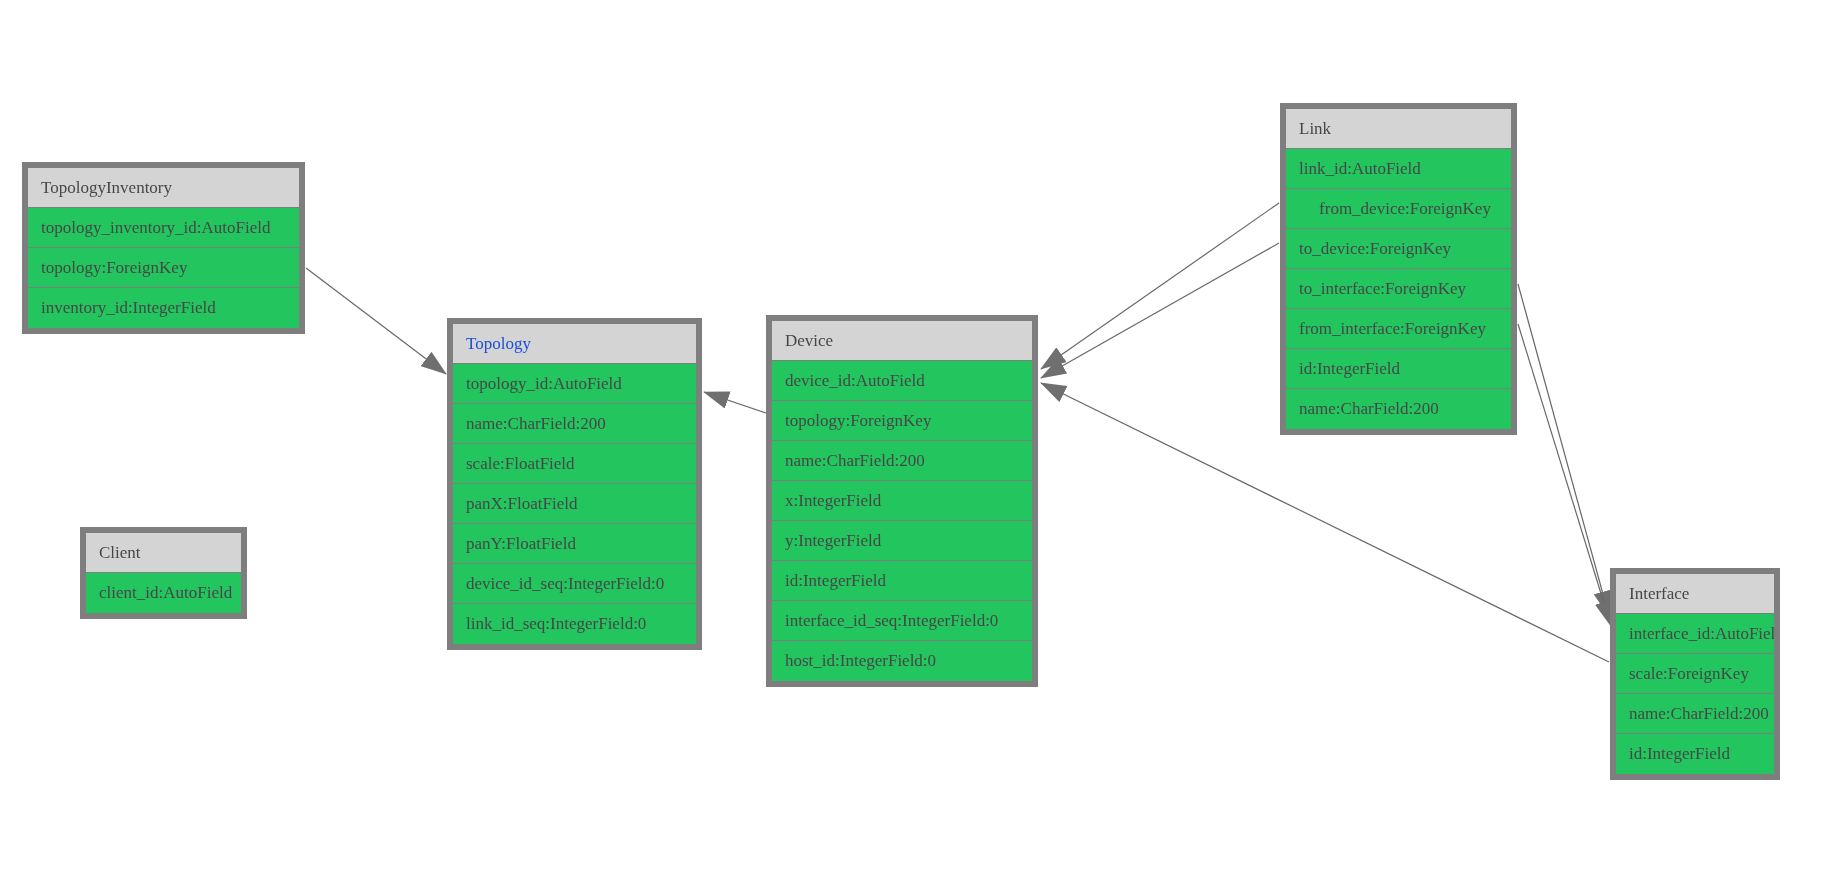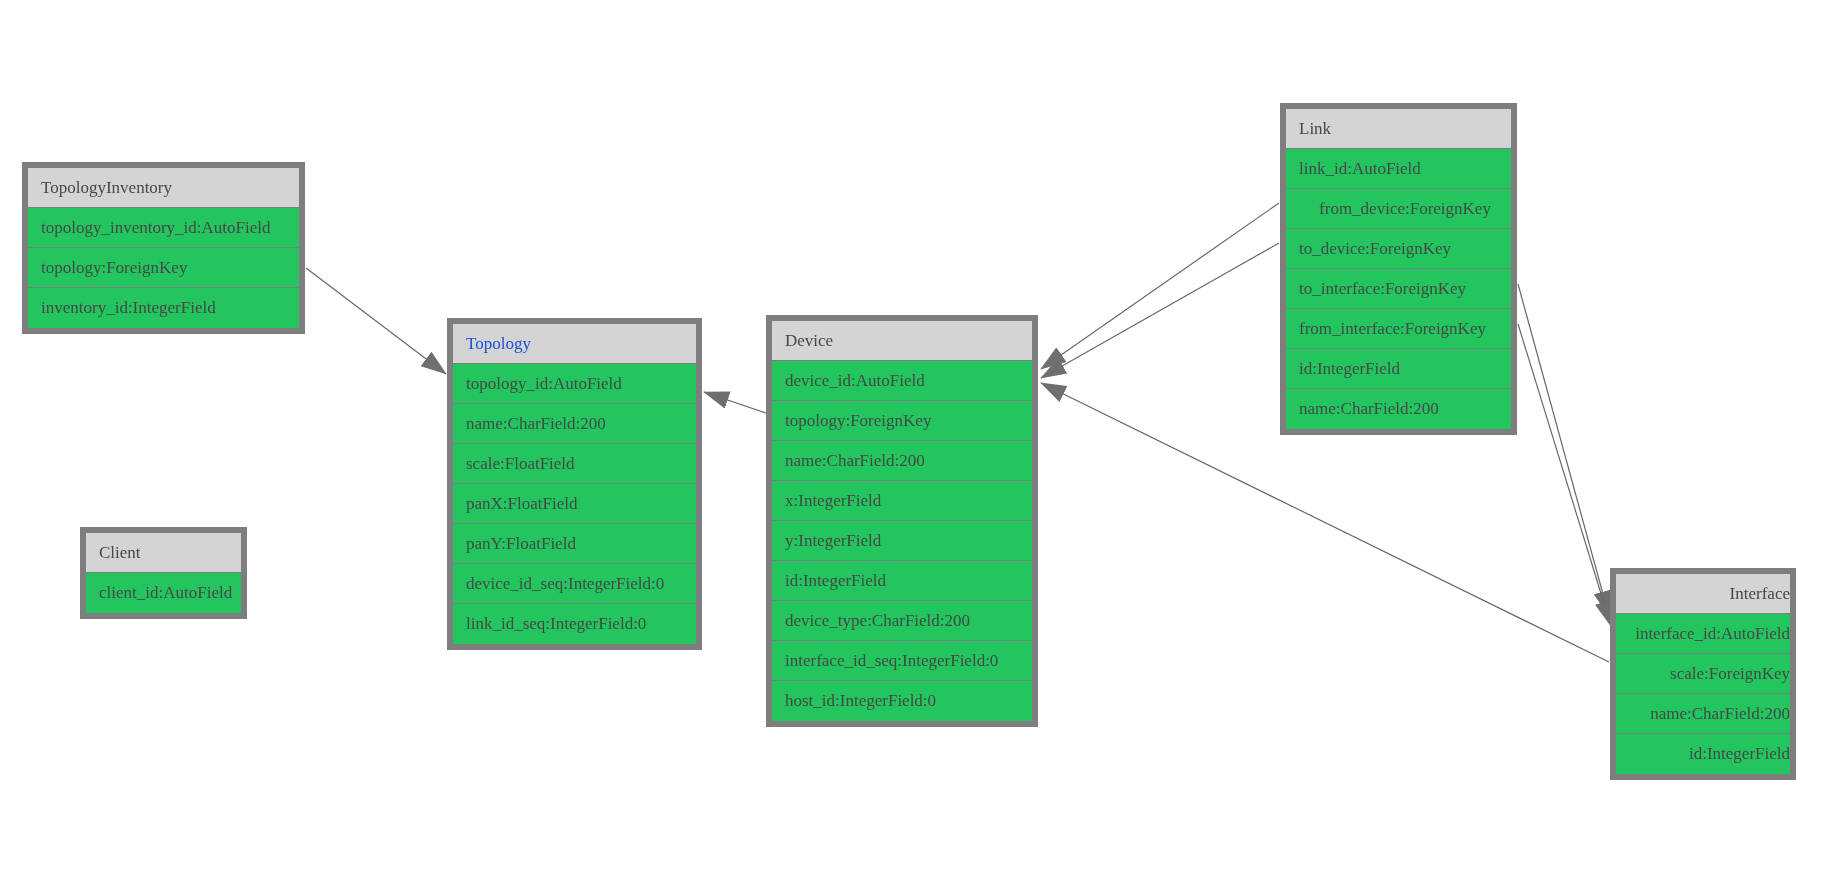--- a/index.html
+++ b/index.html
@@ -95,34 +95,33 @@
       <div class="field-row" style="color: rgb(71, 71, 71); border-color: rgb(126, 126, 126);">client_id:AutoField</div>
     </div>
     <div class="entity" style="left: 766px; top: 315px; width: 272px; border-color: rgb(126, 126, 126);">
       <div class="entity-header" style="background: rgb(212, 212, 212); color: rgb(71, 71, 71); border-color: rgb(126, 126, 126);">Device</div>
       <div class="field-row" style="color: rgb(71, 71, 71); border-color: rgb(126, 126, 126);">device_id:AutoField</div>
       <div class="field-row" style="color: rgb(71, 71, 71); border-color: rgb(126, 126, 126);">topology:ForeignKey</div>
       <div class="field-row" style="color: rgb(71, 71, 71); border-color: rgb(126, 126, 126);">name:CharField:200</div>
       <div class="field-row" style="color: rgb(71, 71, 71); border-color: rgb(126, 126, 126);">x:IntegerField</div>
       <div class="field-row" style="color: rgb(71, 71, 71); border-color: rgb(126, 126, 126);">y:IntegerField</div>
       <div class="field-row" style="color: rgb(71, 71, 71); border-color: rgb(126, 126, 126);">id:IntegerField</div>
-      <div class="field-row" style="color: rgb(71, 71, 71); border-color: rgb(126, 126, 126);">device_type:CharField:200</div>
       <div class="field-row" style="color: rgb(71, 71, 71); border-color: rgb(126, 126, 126);">interface_id_seq:IntegerField:0</div>
       <div class="field-row" style="color: rgb(71, 71, 71); border-color: rgb(126, 126, 126);">host_id:IntegerField:0</div>
     </div>
     <div class="entity" style="left: 1280px; top: 103px; width: 237px; border-color: rgb(126, 126, 126);">
       <div class="entity-header" style="background: rgb(212, 212, 212); color: rgb(71, 71, 71); border-color: rgb(126, 126, 126);">Link</div>
       <div class="field-row" style="color: rgb(71, 71, 71); border-color: rgb(126, 126, 126);">link_id:AutoField</div>
       <div class="field-row" style="color: rgb(71, 71, 71); border-color: rgb(126, 126, 126); text-align: center;">from_device:ForeignKey</div>
       <div class="field-row" style="color: rgb(71, 71, 71); border-color: rgb(126, 126, 126);">to_device:ForeignKey</div>
       <div class="field-row" style="color: rgb(71, 71, 71); border-color: rgb(126, 126, 126);">to_interface:ForeignKey</div>
       <div class="field-row" style="color: rgb(71, 71, 71); border-color: rgb(126, 126, 126);">from_interface:ForeignKey</div>
       <div class="field-row" style="color: rgb(71, 71, 71); border-color: rgb(126, 126, 126);">id:IntegerField</div>
       <div class="field-row" style="color: rgb(71, 71, 71); border-color: rgb(126, 126, 126);">name:CharField:200</div>
     </div>
-    <div class="entity" style="left: 1610px; top: 568px; width: 186px; border-color: rgb(126, 126, 126); text-align: right;">
+    <div class="entity" style="left: 1610px; top: 568px; width: 170px; border-color: rgb(126, 126, 126);">
       <div class="entity-header" style="background: rgb(212, 212, 212); color: rgb(71, 71, 71); border-color: rgb(126, 126, 126);">Interface</div>
       <div class="field-row" style="color: rgb(71, 71, 71); border-color: rgb(126, 126, 126);">interface_id:AutoField</div>
       <div class="field-row" style="color: rgb(71, 71, 71); border-color: rgb(126, 126, 126);">scale:ForeignKey</div>
       <div class="field-row" style="color: rgb(71, 71, 71); border-color: rgb(126, 126, 126);">name:CharField:200</div>
       <div class="field-row" style="color: rgb(71, 71, 71); border-color: rgb(126, 126, 126);">id:IntegerField</div>
     </div>
   </div>
 
 </body></html>

